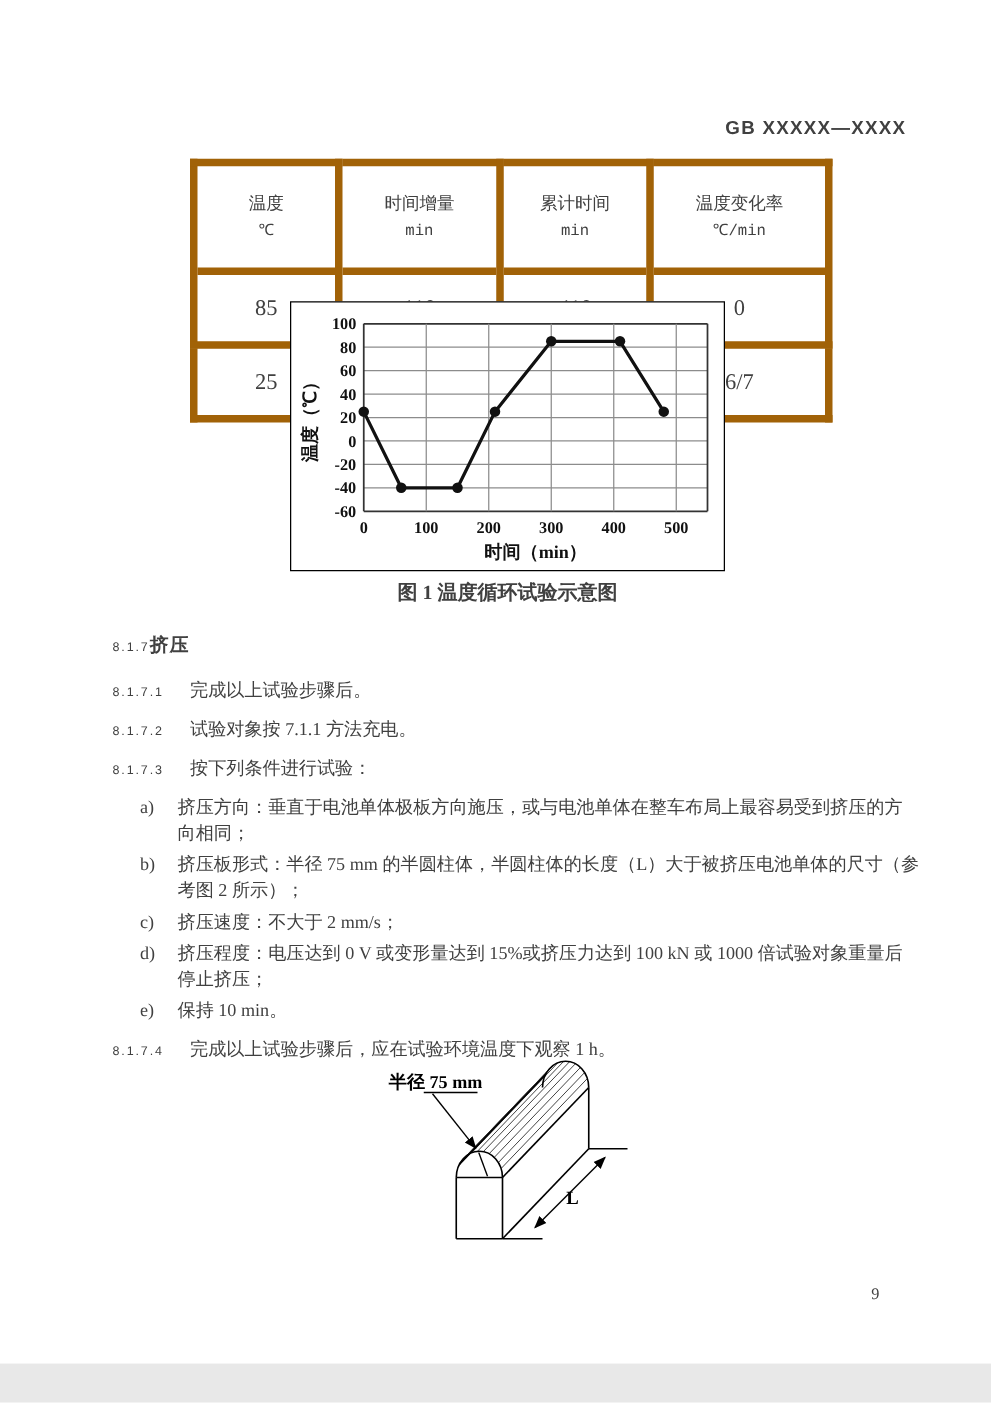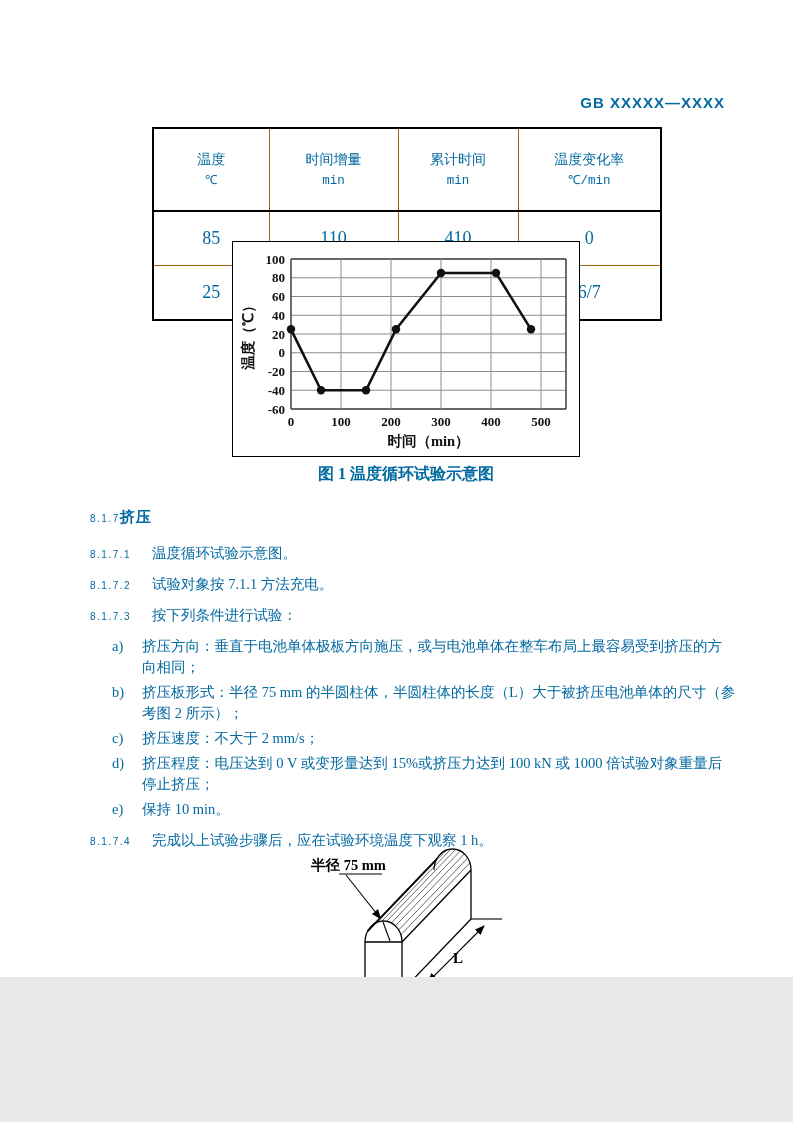--- a/index.html
+++ b/index.html
@@ -1,23 +1,23 @@
 <!DOCTYPE html>
 <html><head>
 <meta charset="utf-8">
 <style>
   html,body{margin:0;padding:0;background:#e8e8e8;}
-  .page{position:relative;width:793px;height:977px;background:#ffffff;margin:0 auto;overflow:hidden;
-        font-family:"Liberation Serif",serif;color:#0369a1;}
+  .page{position:relative;width:793px;height:1091px;background:#ffffff;margin:0 auto;overflow:hidden;
+        font-family:"Liberation Serif",serif;color:#404040;}
   .doc-code{position:absolute;top:94px;right:68px;font-family:"Liberation Sans",sans-serif;
             font-weight:bold;font-size:15px;letter-spacing:1px;}
   
   table.spec{position:absolute;left:152px;top:127px;border-collapse:collapse;table-layout:fixed;
              border:2px solid #000;}
-  table.spec th, table.spec td{border:1px solid #a16207;text-align:center;vertical-align:middle;
+  table.spec th, table.spec td{border:6px solid #a16207;text-align:center;vertical-align:middle;
              font-weight:normal;padding:16px;}
   table.spec thead th{border-bottom:2px solid #000;}
   .col-name{font-size:14px;line-height:23px;padding-top:3px;}
   .col-unit{font-family:"Liberation Mono",monospace;font-size:12.5px;line-height:20px;padding-bottom:3px;}
   table.spec td{font-size:18px;height:21px;}
   
   .fig1-box{position:absolute;left:232px;top:241px;width:346px;height:214px;border:1.5px solid #000;
             background:#fff;}
   .tick{font:bold 13px "Liberation Serif",serif;fill:#111;}
   .axis-title{font:bold 14.5px "Liberation Serif",serif;fill:#111;}
@@ -134,21 +134,21 @@
         <text text-anchor="middle" class="axis-title" transform="translate(20,92) rotate(-90)">温度（℃）</text>
       </svg>
   </div>
   <div class="fig-caption">图 1 温度循环试验示意图</div>
 
   <div class="content">
     <p class="section-h">
       <span class="num">8.1.7</span><span class="h-title">挤压</span>
     </p>
     <p class="clause">
-      <span class="num">8.1.7.1</span><span>温度循环试验示意图。</span>
+      <span class="num">8.1.7.1</span><span>完成以上试验步骤后。</span>
     </p>
     <p class="clause">
       <span class="num">8.1.7.2</span><span>试验对象按 7.1.1 方法充电。</span>
     </p>
     <p class="clause">
       <span class="num">8.1.7.3</span><span>按下列条件进行试验：</span>
     </p>
     <div class="items">
       <div class="item">
         <span class="it-label">a)</span><span>挤压方向：垂直于电池单体极板方向施压，或与电池单体在整车布局上最容易受到挤压的方向相同；</span>

